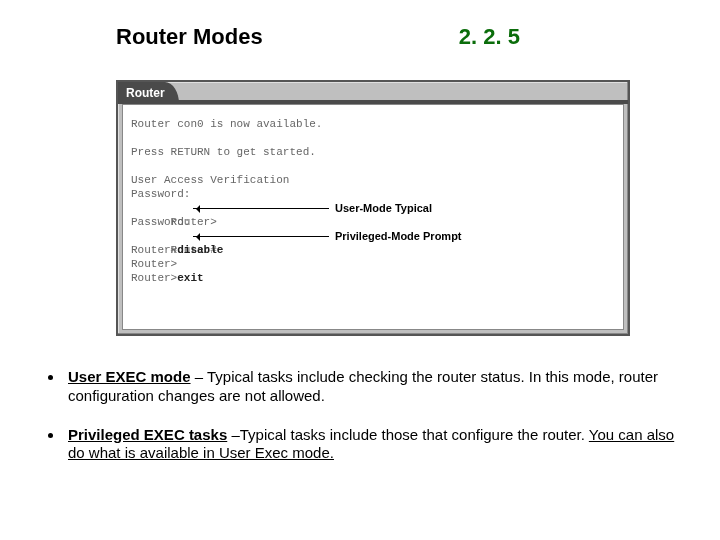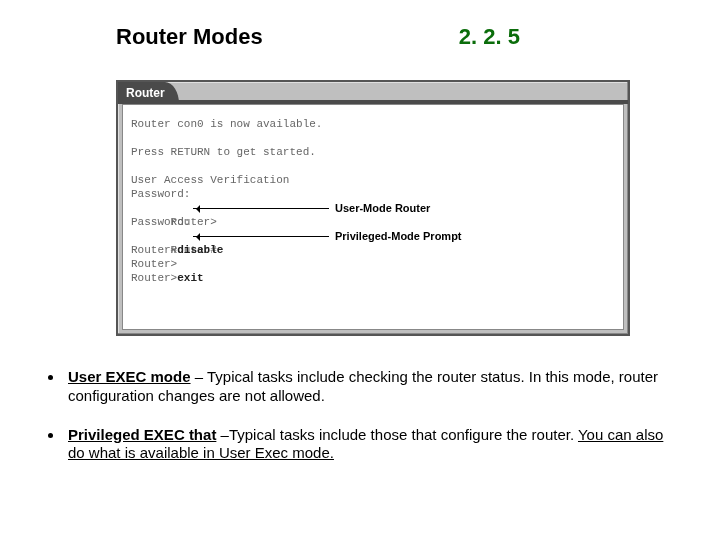--- a/index.html
+++ b/index.html
@@ -130,36 +130,36 @@
   <div class="terminal">
     <div class="line">Router con0 is now available.</div>
     <div class="line"> </div>
     <div class="line">Press RETURN to get started.</div>
     <div class="line"> </div>
     <div class="line">User Access Verification</div>
     <div class="line">Password:</div>
     <div class="line">
       <span>Router&gt;</span>
       <span class="arrow" style="left:62px; top:7px; width:136px;"></span>
-      <span class="ann" style="left:204px; top:0;">User-Mode Router</span>
+      <span class="ann" style="left:204px; top:0;">User-Mode Typical</span>
     </div>
     <div class="line">Password:</div>
     <div class="line">
       <span>Router#</span>
       <span class="arrow" style="left:62px; top:7px; width:136px;"></span>
       <span class="ann" style="left:204px; top:0;">Privileged-Mode Prompt</span>
     </div>
     <div class="line"><span>Router#</span><span class="bold">disable</span></div>
     <div class="line">Router&gt;</div>
     <div class="line"><span>Router&gt;</span><span class="bold">exit</span></div>
   </div>
 </div>
 
 <div class="bullets">
   <ul>
     <li>
       <span class="term-name">User EXEC mode</span><span> – Typical tasks include checking the router status. In this mode, router configuration changes are not allowed.</span>
     </li>
     <li>
-      <span class="term-name">Privileged EXEC that</span><span> –Typical tasks include those that configure the router. </span><span class="note">You can also do what is available in User Exec mode.</span>
+      <span class="term-name">Privileged EXEC tasks</span><span> –Typical tasks include those that configure the router. </span><span class="note">You can also do what is available in User Exec mode.</span>
     </li>
   </ul>
 </div>
 
 </body></html>

